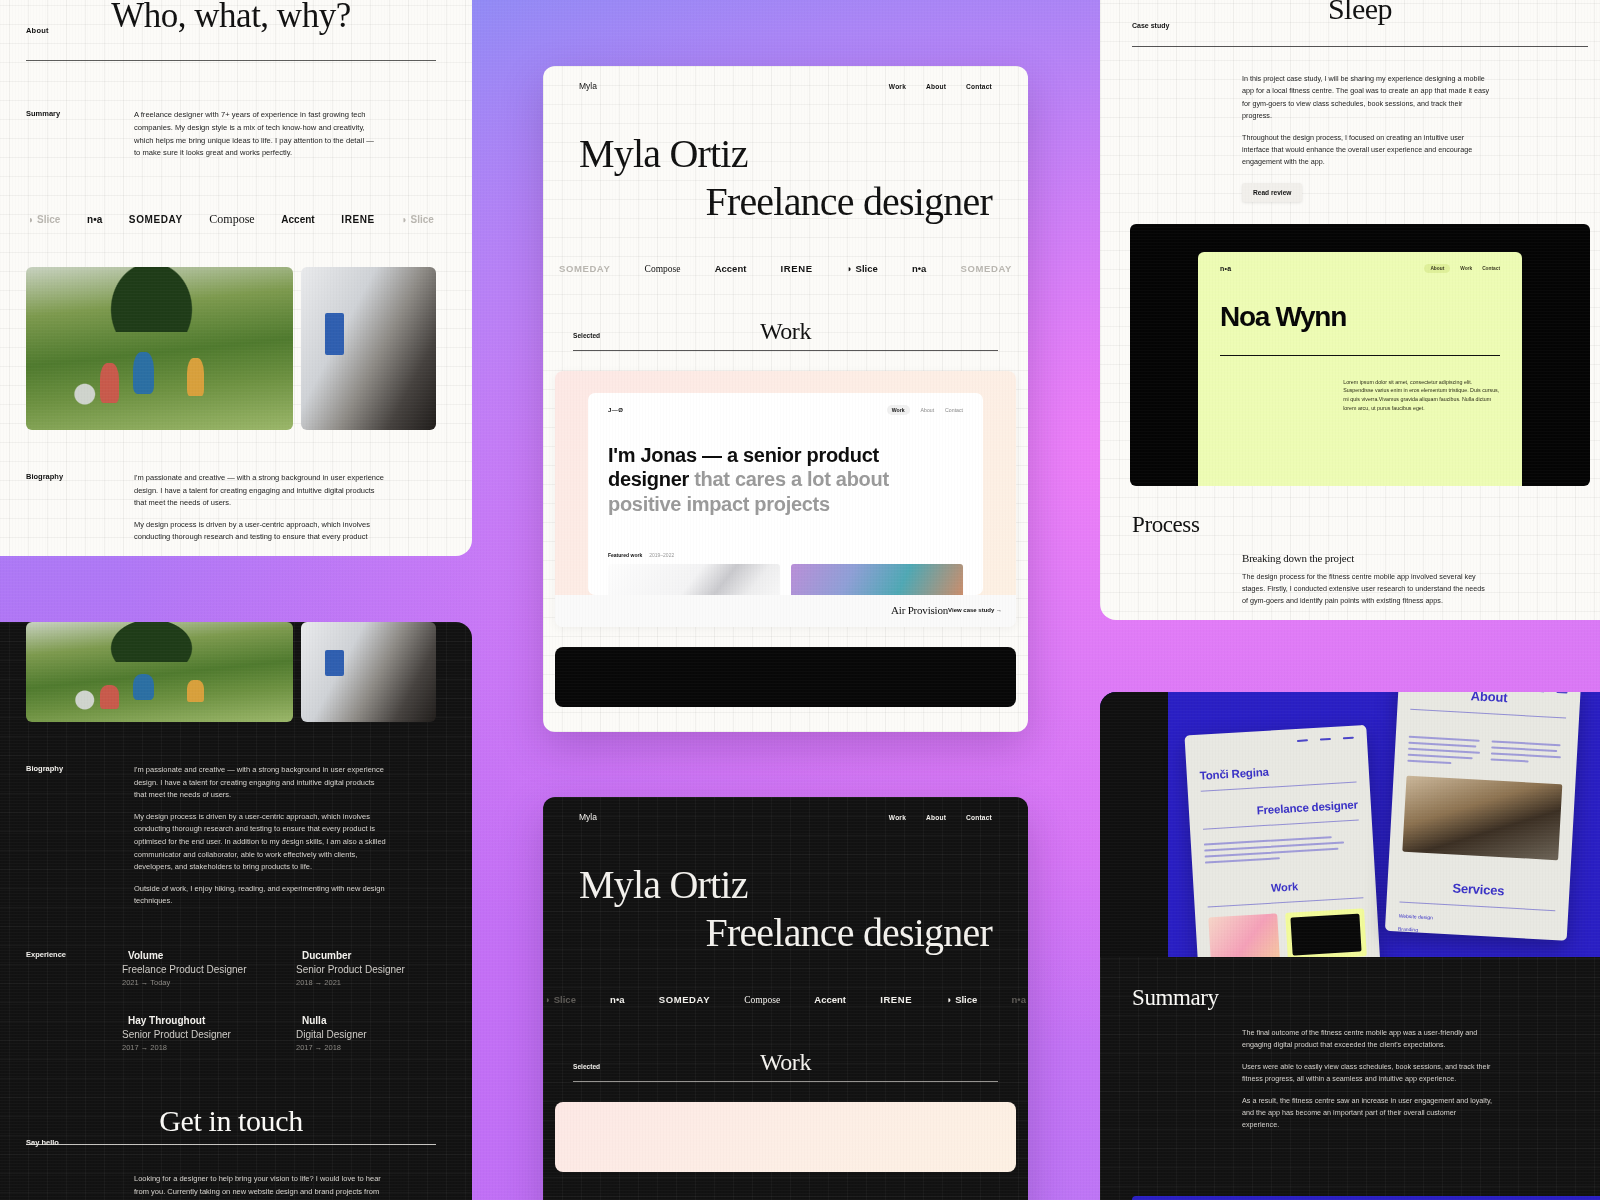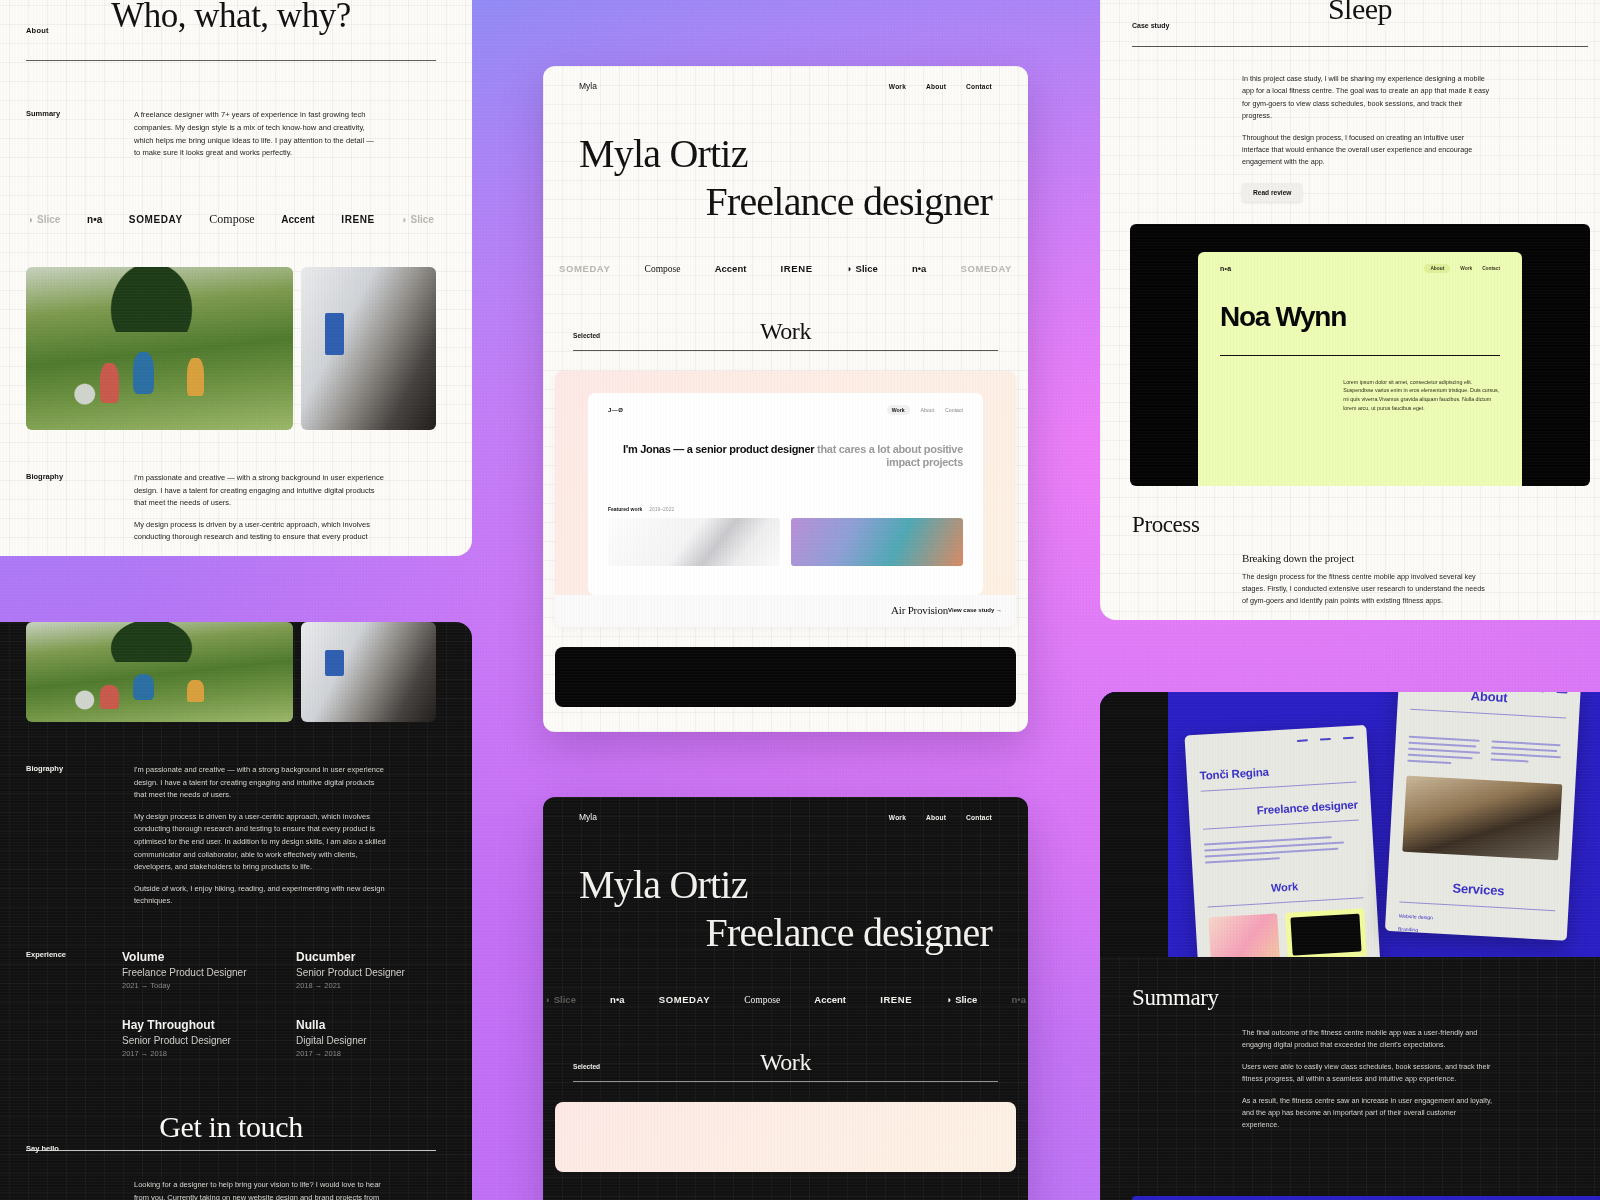--- a/index.html
+++ b/index.html
@@ -88,21 +88,21 @@
   .b-imgrow { display:flex; gap:8px; padding-top:0; }
   .b-imgrow .ph-hike { height:100px; }
   .b-imgrow .ph-woman { height:100px; width:135px; }
   .b-row { display:flex; margin-top:42px; }
   .b-label { width:108px; font-size:7.5px; font-weight:700; color:#f1efeb; }
   .b-text { width:252px; font-size:7.5px; line-height:1.68; color:#d7d4cf; }
   .b-text p + p { margin-top:9px; }
   .exp-grid { display:flex; gap:34px; }
   .exp-col { width:140px; }
   .exp-item + .exp-item { margin-top:28px; }
-  .exp-co { font-size:12px; font-weight:700; color:#f4f2ee; }
+  .exp-co { font-size:10px; font-weight:700; color:#f4f2ee;margin-left:6px; }
   .exp-role { font-size:10px; color:#cfccc7; margin-top:3px; }
   .exp-yrs { font-size:7.5px; color:#8a8782; margin-top:3px; }
   .b-contact { position:relative; margin-top:52px; }
   .b-ceyebrow { position:absolute; left:0; top:34px; font-size:7.5px; font-weight:700; }
   .b-ctitle { text-align:center; font-size:30px; letter-spacing:-.4px; color:#fbfaf7; }
   .b-crule { height:1px; background:#e8e5e0; opacity:.85; margin-top:6px; }
   .b-ctext { width:250px; margin-left:108px; margin-top:28px; font-size:7.5px; line-height:1.68; color:#d7d4cf; }
 
   
   #panel-c { left:543px; top:66px; width:485px; height:666px; border-radius:12px;
@@ -121,21 +121,21 @@
   .work-title { text-align:center; font-size:24px; letter-spacing:-.4px; }
   .work-rule { height:1px; background:#2a2a2a; opacity:.8; margin-top:5px; }
   .card { margin:20px 12px 0; border-radius:8px; overflow:hidden; background:#fafafa; box-shadow:0 2px 10px rgba(0,0,0,.05); }
   .card-pink { background: linear-gradient(135deg,#fde8e5 0%, #fdeee5 55%, #fdf0e3 100%); padding:22px 0 0; }
   .mini { margin:0 33px; background:#fff; border-radius:7px; padding:12px 20px 0; height:202px; overflow:hidden; }
   .mini-nav { display:flex; justify-content:space-between; align-items:center; }
   .mini-brand { font-size:6px; font-weight:700; letter-spacing:.4px; }
   .mini-links { display:flex; gap:11px; align-items:center; }
   .mini-links span { font-size:5.2px; color:#888; }
   .mini-links span.on { color:#111; font-weight:700; background:#f0f0f0; border-radius:7px; padding:2px 5px; }
-  .mini-h { margin-top:28px; font-size:11px; font-weight:700; line-height:1.22; letter-spacing:-.3px; color:#9a9a9a;text-align:right; }
+  .mini-h { margin-top:28px; font-size:20px; font-weight:700; line-height:1.22; letter-spacing:-.3px; color:#9a9a9a; }
   .mini-h b { color:#0d0d0d; }
   .mini-feat { margin-top:36px; font-size:5px; font-weight:700; }
   .mini-feat span { font-weight:400; color:#999; margin-left:7px; }
   .mini-thumbs { display:flex; gap:11px; margin-top:6px; }
   .mt1 { flex:1; height:48px; border-radius:3px; background:linear-gradient(128deg,#fdfdfd 0%, #f3f3f4 46%, #c9c9cd 62%, #ededee 78%, #fbfbfb 100%); }
   .mt2 { flex:1; height:48px; border-radius:3px; background:linear-gradient(115deg,#b98fd8 0%, #8f9fd6 33%, #4fa8b4 62%, #d98a63 100%); }
   .card-foot { display:flex; justify-content:flex-end; align-items:center; padding:9px 14px 11px; background:#fafafa; }
   .card-name { font-size:11px; letter-spacing:-.2px; }
   .card-cta { font-size:6px; font-weight:700; }
   .card-black { margin:20px 12px 0; height:60px; border-radius:8px; background:#080808; }

